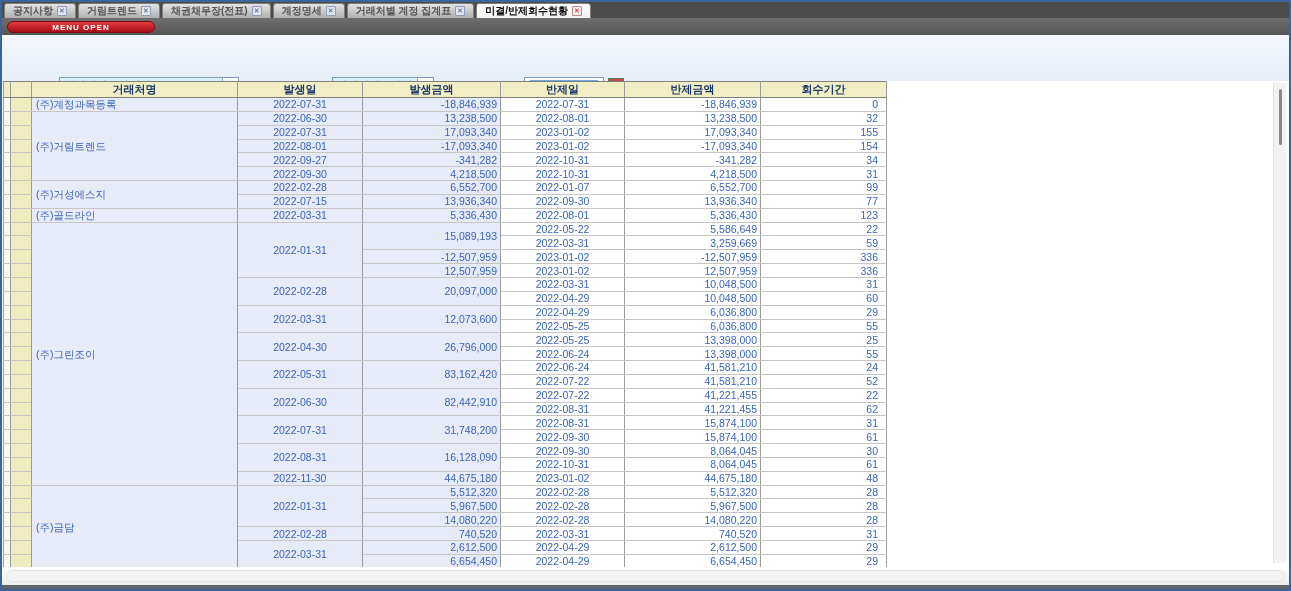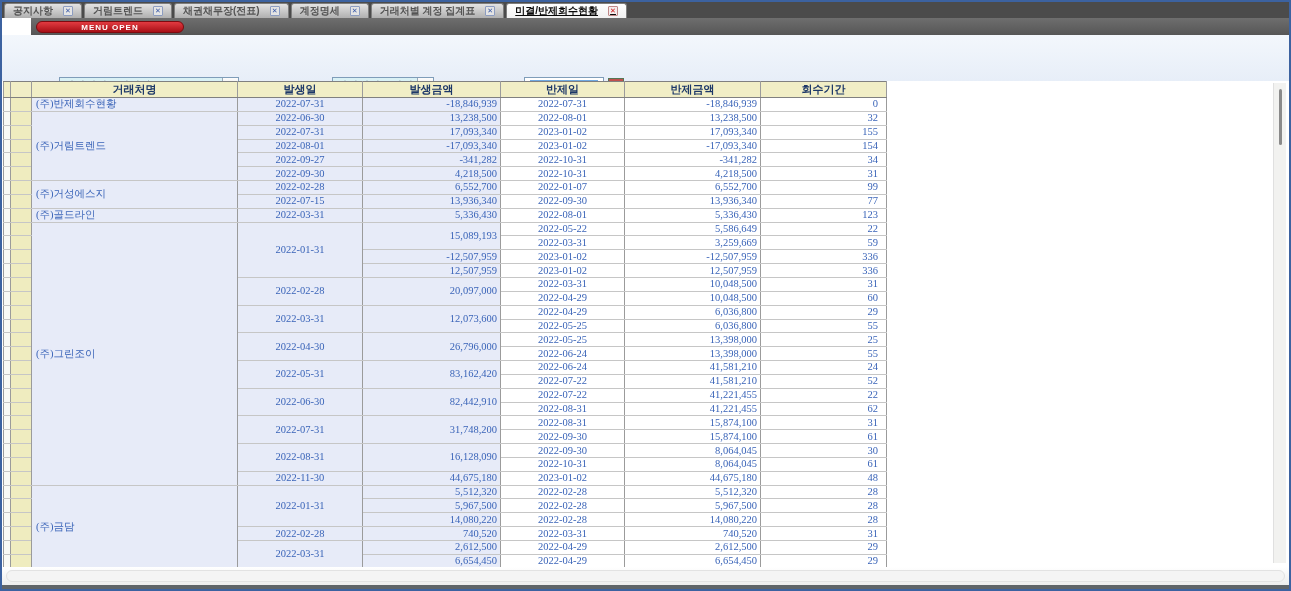--- a/index.html
+++ b/index.html
@@ -4,31 +4,31 @@
 <style>
   * { margin:0; padding:0; box-sizing:border-box; }
   html,body { width:1291px; height:591px; }
   body { font-family:"Liberation Sans","DejaVu Sans",sans-serif; background:#fff; }
   .window { width:1291px; height:591px; border:2px solid #3C62A0; background:#fff;
             display:flex; flex-direction:column; overflow:hidden; }
 
   
   .tabbar { height:16px; background:#4B4B4B; display:flex; align-items:flex-end; gap:2px;
             padding-left:2px; flex:0 0 auto; }
-  .tab { height:15px; display:flex; align-items:center; gap:10px; padding:0 8px;
+  .tab { height:15px; display:flex; align-items:center; gap:4px; padding:0 8px;
          background:linear-gradient(#E3E3E3,#B0B0B0); border:1px solid #7E7E7E; border-bottom:none;
          border-radius:3px 3px 0 0; font-size:10px; font-weight:bold; color:#545454; cursor:pointer; }
   .tab .xbox { width:10px; height:10px; font-size:7px; line-height:8px; text-align:center;
                background:#E4E4E4; border:1px solid #8C9CC0; color:#3A5AA8; border-radius:1px; }
-  .tab.active { background:linear-gradient(#FFFFFF,#F1F1F1); color:#0A0A0A;text-decoration:underline; }
+  .tab.active { background:linear-gradient(#FFFFFF,#F1F1F1); color:#0A0A0A; }
   .tab.active .xbox { border-color:#C08888; color:#CC1414; background:#F4ECEC; }
 
   
   .menustrip { height:17px; background:linear-gradient(#6E6E6E,#565656); flex:0 0 auto;
-               display:flex; align-items:center; padding-left:5px;margin-left:29px; }
+               display:flex; align-items:center; padding-left:5px; }
   .menu-open { width:148px; height:12px; border-radius:7px; background:linear-gradient(#E23B41,#A80F16);
                color:#fff; font-size:8px; font-weight:bold; letter-spacing:1px; text-align:center;
                line-height:12px; border:1px solid #7E0A0F; cursor:pointer; }
 
   
   .formarea { height:46px; background:linear-gradient(#F3F7FC,#E7EEF8); position:relative;
               flex:0 0 auto; font-size:11px; color:#10264F; }
   .flabel { position:absolute; font-weight:bold; white-space:nowrap; }
   .combo { position:absolute; height:17px; background:#D9F1F5; border:1px solid #7F9DB9;
            display:flex; align-items:center; }
@@ -39,21 +39,21 @@
   .tinput { position:absolute; height:17px; background:#fff; border:1px solid #7F9DB9;
             display:flex; align-items:center; justify-content:center; font-size:11px; }
   .tinput .seltext { background:#6FA9E2; color:#07245F; padding:0 6px; font-weight:bold; }
   .cyfield { position:absolute; height:17px; background:#D9F1F5; border:1px solid #7F9DB9;
              font-size:11px; color:#101828; display:flex; align-items:center; justify-content:center; }
   .pkfield { position:absolute; height:17px; background:#F8E8E8; border:1px solid #C9A8A8;
              font-size:11px; color:#101828; display:flex; align-items:center; padding-left:6px; }
   .calicon { position:absolute; width:16px; height:15px; cursor:pointer; }
 
   
-  .content { height:486px; position:relative; background:#fff; flex:0 0 auto; overflow:hidden;font-family:Liberation Serif, serif; }
+  .content { height:486px; position:relative; background:#fff; flex:0 0 auto; overflow:hidden; }
   table.grid { border-collapse:collapse; table-layout:fixed; position:absolute; left:1px; top:0; }
   table.grid th, table.grid td { overflow:hidden; white-space:nowrap; }
   table.grid th { height:14px; background:#F1EEC6; color:#1D3868; font-size:11px; font-weight:bold;
                   border:1px solid #9B9B9B; border-top:1px solid #808080; border-bottom:1px solid #808080;
                   text-align:center; }
   table.grid td { height:13.85px; font-size:10.5px; color:#3A64B8;
                   border-right:1px solid #9B9B9B; border-bottom:1px solid #C6C6C6;
                   border-left:1px solid #9B9B9B; vertical-align:middle; line-height:12px; }
   td.nr  { background:#FAFAF5; }
   td.sel { background:#EFECBF; border-bottom:1px solid #B8B48C; cursor:pointer; }
@@ -177,21 +177,21 @@
             <th>발생금액</th>
             <th>반제일</th>
             <th>반제금액</th>
             <th>회수기간</th>
           </tr>
         </thead>
         <tbody>
           <tr>
             <td class="nr"></td>
             <td class="sel"></td>
-            <td class="c-name">(주)반제회수현황</td>
+            <td class="c-name">(주)계정과목등록</td>
             <td class="c-date">2022-07-31</td>
             <td class="c-amt">-18,846,939</td>
             <td class="c-rdate">2022-07-31</td>
             <td class="c-ramt">-18,846,939</td>
             <td class="c-days">0</td>
           </tr>
           <tr>
             <td class="nr"></td>
             <td class="sel"></td>
             <td class="c-name" rowspan="5">(주)거림트렌드</td>

